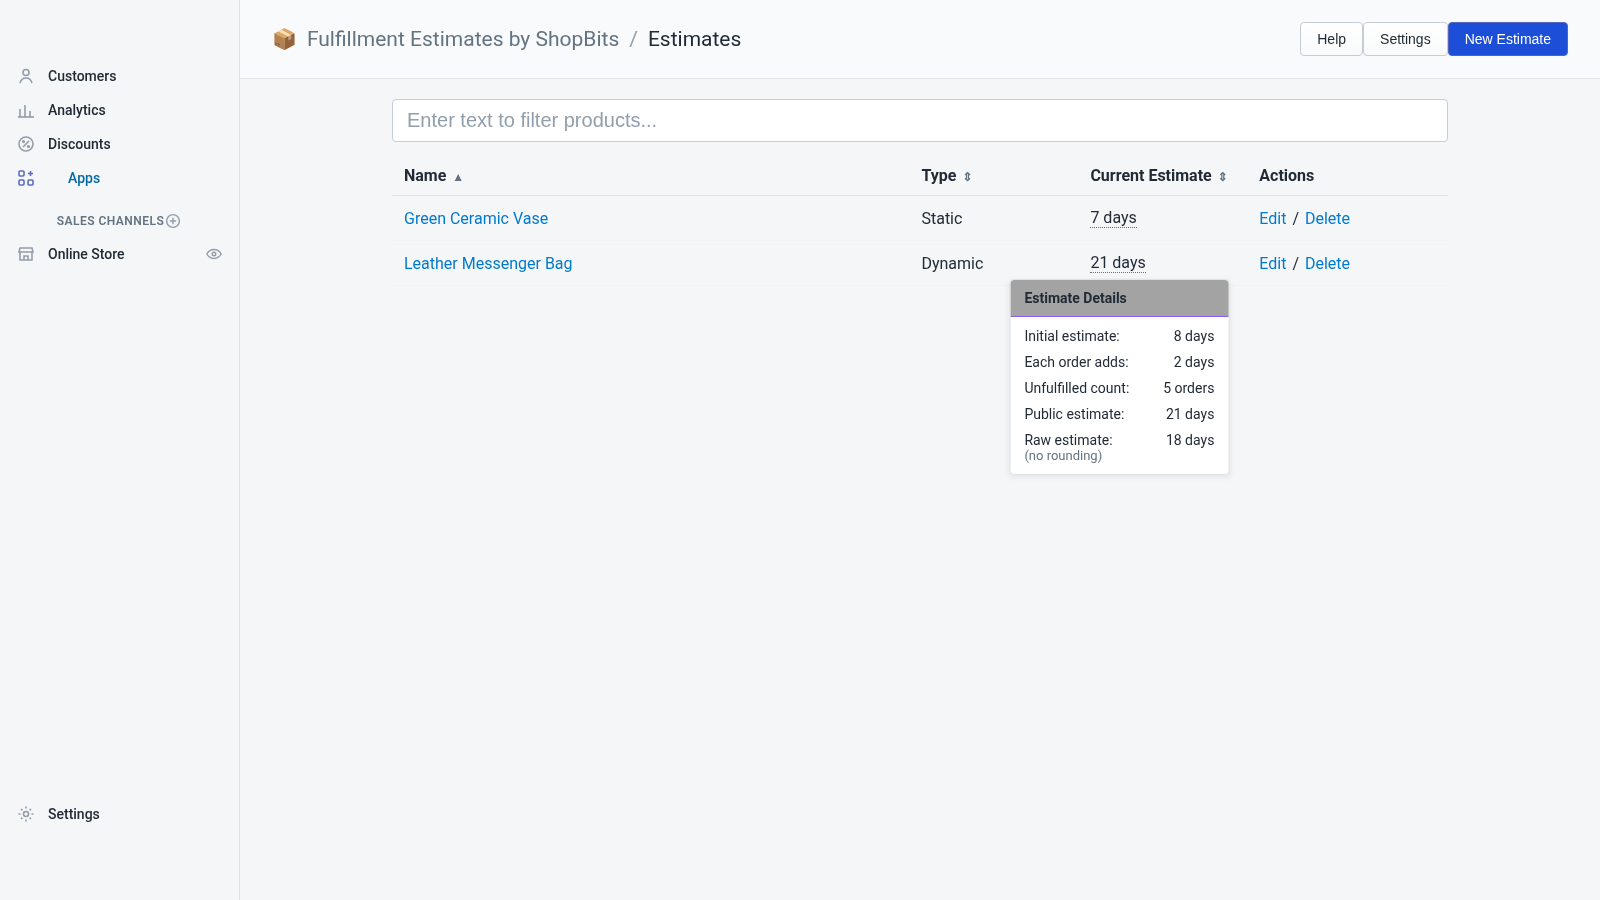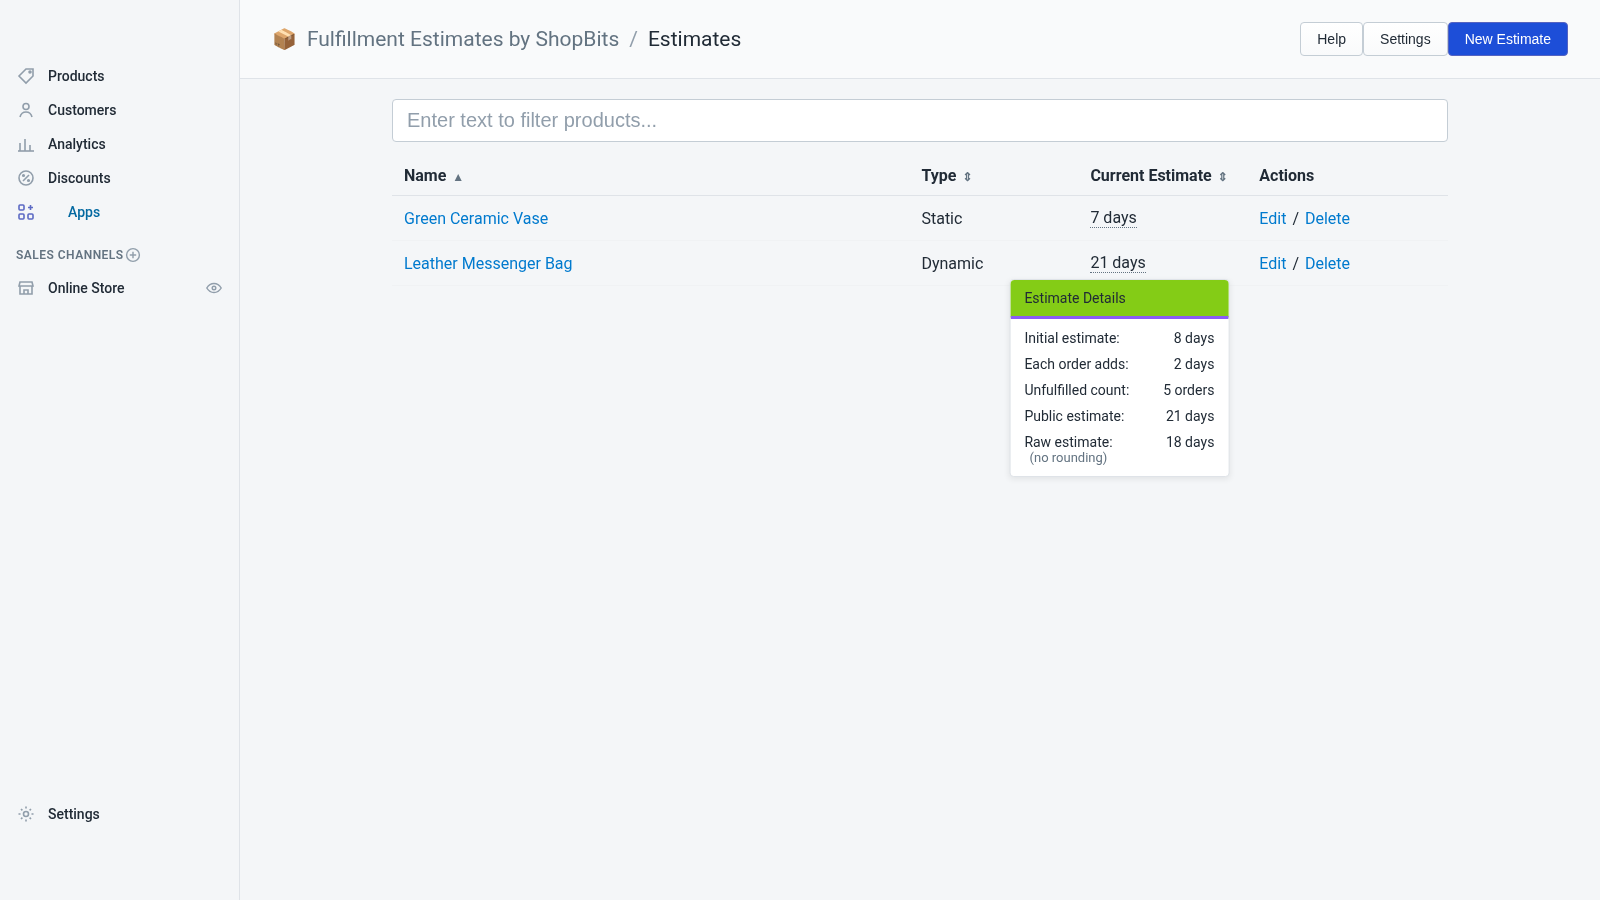--- a/index.html
+++ b/index.html
@@ -50,21 +50,21 @@
     border-radius: 10px;
     font-size: 11px;
     font-weight: 600;
     padding: 1px 8px;
     min-width: 20px;
     text-align: center;
   }
   .nav-section-title {
     display: flex;
     align-items: center;
-    justify-content: flex-start;
+    justify-content: center;
     padding: 16px 16px 8px;
     font-size: 12px;
     font-weight: 600;
     letter-spacing: 0.04em;
     color: #637381;
   }
   .nav-section-title .plus-btn {
     color: #919eab;
     cursor: pointer;
     width: 18px; height: 18px;
@@ -170,59 +170,49 @@
     border-radius: 4px;
     box-shadow: 0 2px 6px rgba(0,0,0,0.08);
     width: 220px;
     font-size: 14px;
     color: #212b36;
     z-index: 10;
     display: none;
   }
   .tooltip.visible { display: block; }
   .tooltip-header {
-    background: #84cc16;
-    border-bottom: 3px solid #8b5cf6;
+    background: #a3a3a3;
+    border-bottom: 1px solid #8b5cf6;
     padding: 10px 14px;
-    font-weight: 400;
+    font-weight: 700;
     border-radius: 4px 4px 0 0;
   }
   .tooltip-body { padding: 6px 0; }
   .tooltip-row {
     display: flex;
     justify-content: space-between;
     align-items: flex-start;
     padding: 5px 14px;
     font-size: 14px;
-    text-align: center;
   }
   .tooltip-row .k { color: #212b36; }
   .tooltip-row .k small { display:block; font-size:13px; color:#637381; font-weight:400; }
   .tooltip-row .v { color: #212b36; white-space: nowrap; margin-left: 12px; }
   
   .col-name { width: 49%; }
   .col-type { width: 16%; }
   .col-est  { width: 16%; }
   .col-act  { width: 19%; }
   svg { display: block; }
 </style>
 </head>
 <body>
 
 <aside class="sidebar">
   <ul class="nav-list">
-    <li class="nav-item">
-      <span class="icon">
-        <svg width="20" height="20" viewBox="0 0 20 20" fill="none" stroke="currentColor" stroke-width="1.6">
-            <path d="M3 10 10 3h7v7l-7 7-7-7Z"></path>
-            <circle cx="14" cy="6" r="1" fill="currentColor"></circle>
-          </svg>
-      </span>
-      <span class="label">Products</span>
-    </li>
     <li class="nav-item">
       <span class="icon">
         <svg width="20" height="20" viewBox="0 0 20 20" fill="none" stroke="currentColor" stroke-width="1.6">
             <circle cx="10" cy="6.5" r="3"></circle>
             <path d="M4 17c.8-3.2 3.3-5 6-5s5.2 1.8 6 5"></path>
           </svg>
       </span>
       <span class="label">Customers</span>
     </li>
     <li class="nav-item">

